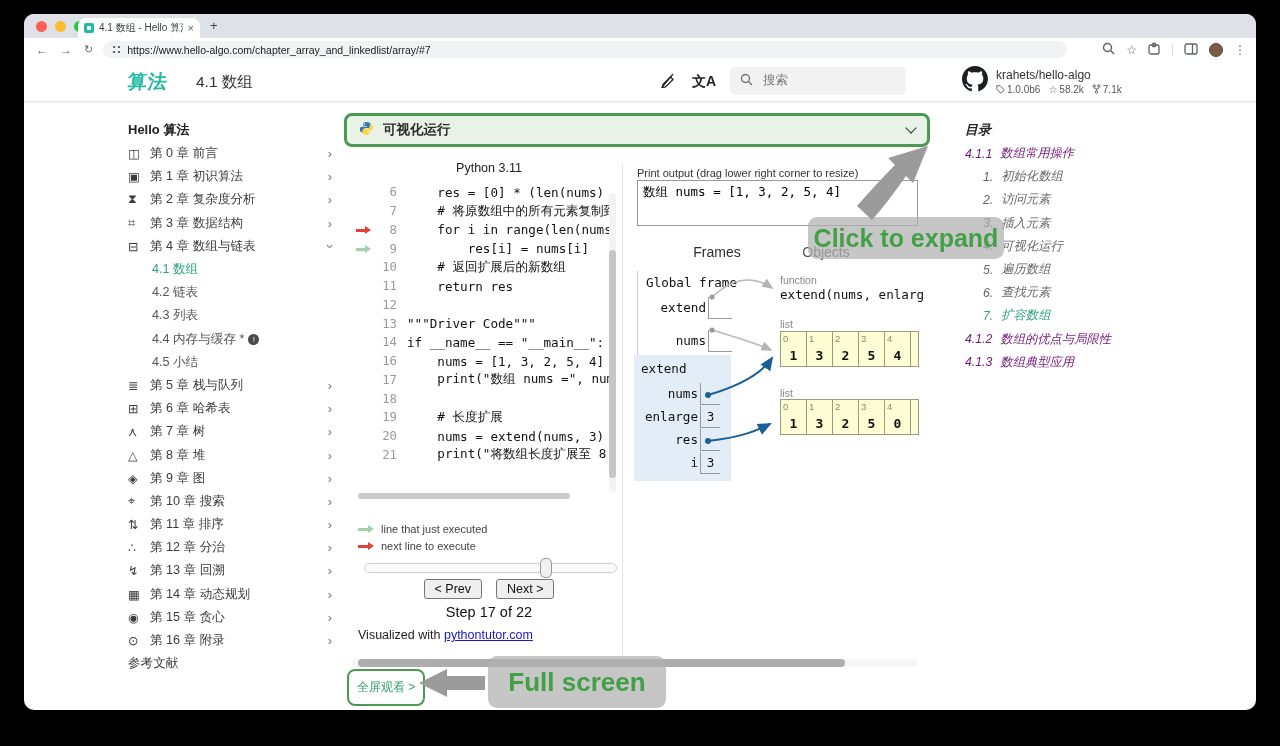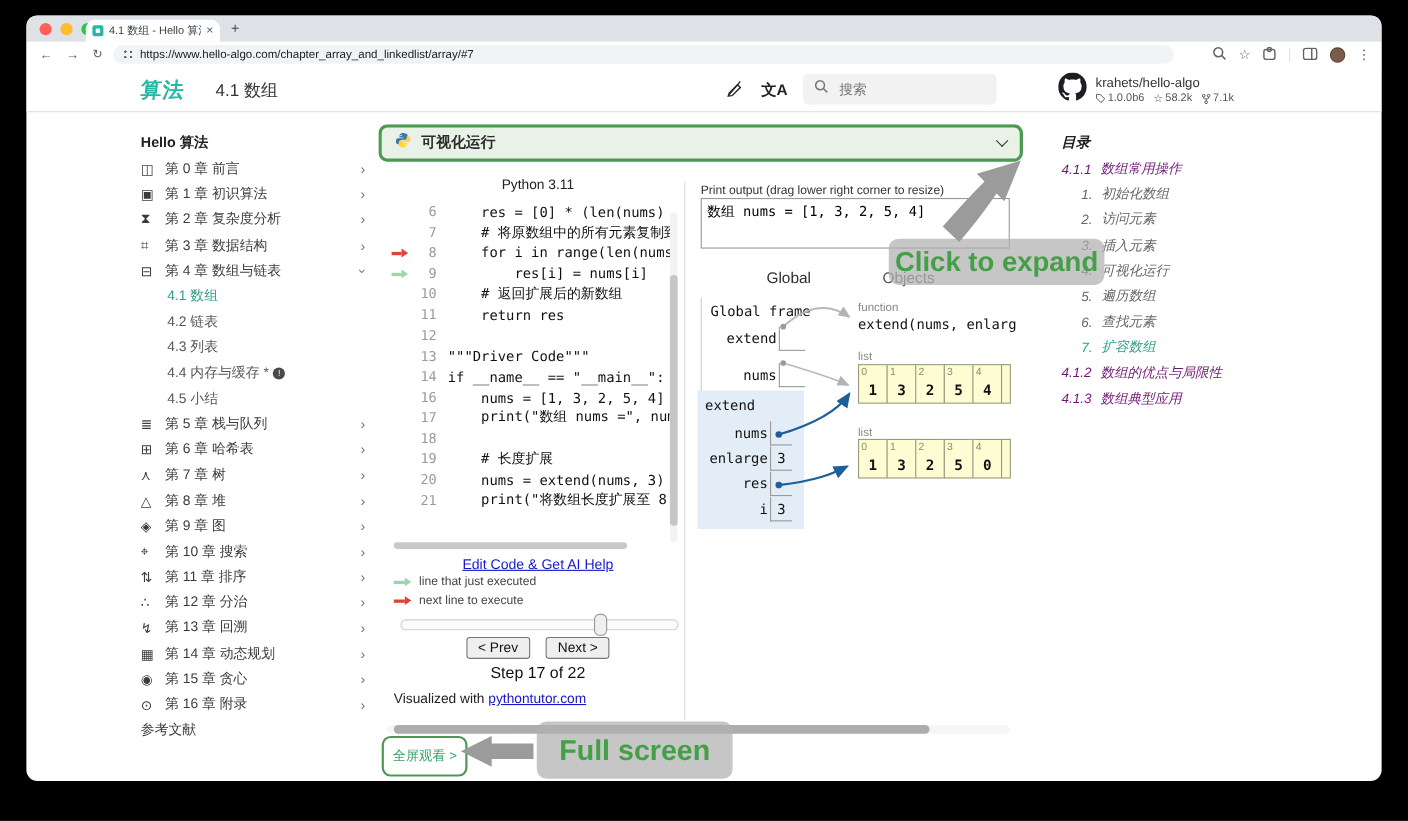--- a/index.html
+++ b/index.html
@@ -44,21 +44,21 @@
               box-shadow:0 1px 2px rgba(0,0,0,.05);}
   .logo{position:absolute;left:104px;top:8px;color:#25b8a2;font-weight:bold;font-size:19px;
         transform:skewX(-6deg);letter-spacing:1px;}
   .pagetitle{position:absolute;left:172px;top:11px;font-size:15.5px;color:#333;}
   .hic{position:absolute;top:10px;}
   .hic svg{display:block;}
   .langic{left:668px;font-size:14px;color:#222;font-weight:bold;top:12px;position:absolute;}
   .searchbox{position:absolute;left:706px;top:6px;width:176px;height:28px;background:#f2f2f2;
              border-radius:5px;display:flex;align-items:center;padding:0 10px;gap:8px;}
   .searchbox input{border:none;background:transparent;outline:none;font-size:12.5px;color:#333;width:120px;
-                   font-family:Liberation Sans, sans-serif;}
+                   font-family:Liberation Mono, monospace;}
   .gh{position:absolute;left:938px;top:5px;display:flex;gap:8px;align-items:center;}
   .ghname{font-size:12px;color:#333;}
   .ghmeta{font-size:10px;color:#555;display:flex;gap:8px;align-items:center;margin-top:2px;}
   .ghmeta .mi{display:flex;align-items:center;gap:2px;}
 
   
   .sidebar{position:absolute;left:104px;top:104px;width:212px;}
   .sb-title{height:24px;line-height:24px;font-size:13px;font-weight:bold;color:#222;}
   .sb-item{position:relative;height:23.2px;display:flex;align-items:center;font-size:12.6px;color:#3b3b3b;cursor:default;}
   .sb-ic{width:22px;font-size:12.5px;color:#3c3c3c;}
@@ -521,21 +521,20 @@
           <div class="cl">
             <span class="mk"></span>
             <span class="ln">21</span>
             <span class="ct">    print("将数组长度扩展至 8</span>
           </div>
         </div>
       <div class="vscroll-track"></div>
       <div class="vscroll"></div>
       <div class="hscroll-code"></div>
 
-      <div class="editlink"><a class="link">Edit Code &amp; Get AI Help</a></div>
       <div class="legend" style="top:410px;">
         <span class="leg-arr g">
             <i></i>
           </span>
         <span>line that just executed</span>
       </div>
       <div class="legend" style="top:427px;">
         <span class="leg-arr r">
             <i></i>
           </span>
@@ -551,21 +550,21 @@
       <div class="step">Step 17 of 22</div>
       <div class="visrow">
         <span>Visualized with </span><a class="link">pythontutor.com</a>
       </div>
 
       <div class="vdivider"></div>
 
       <div class="printlbl">Print output (drag lower right corner to resize)</div>
       <textarea class="printout" style="">数组 nums = [1, 3, 2, 5, 4]</textarea>
 
-      <div class="frameslbl">Global</div>
+      <div class="frameslbl">Frames</div>
       <div class="objectslbl">Objects</div>
 
       <div class="gframe">
         <span class="fr-title">Global frame</span>
         <span id="gframe-rows"><div class="fr-row r0">
               <span class="fr-name">extend</span>
               <span class="fr-cell"></span>
             </div><div class="fr-row r1">
               <span class="fr-name">nums</span>
               <span class="fr-cell"></span>

